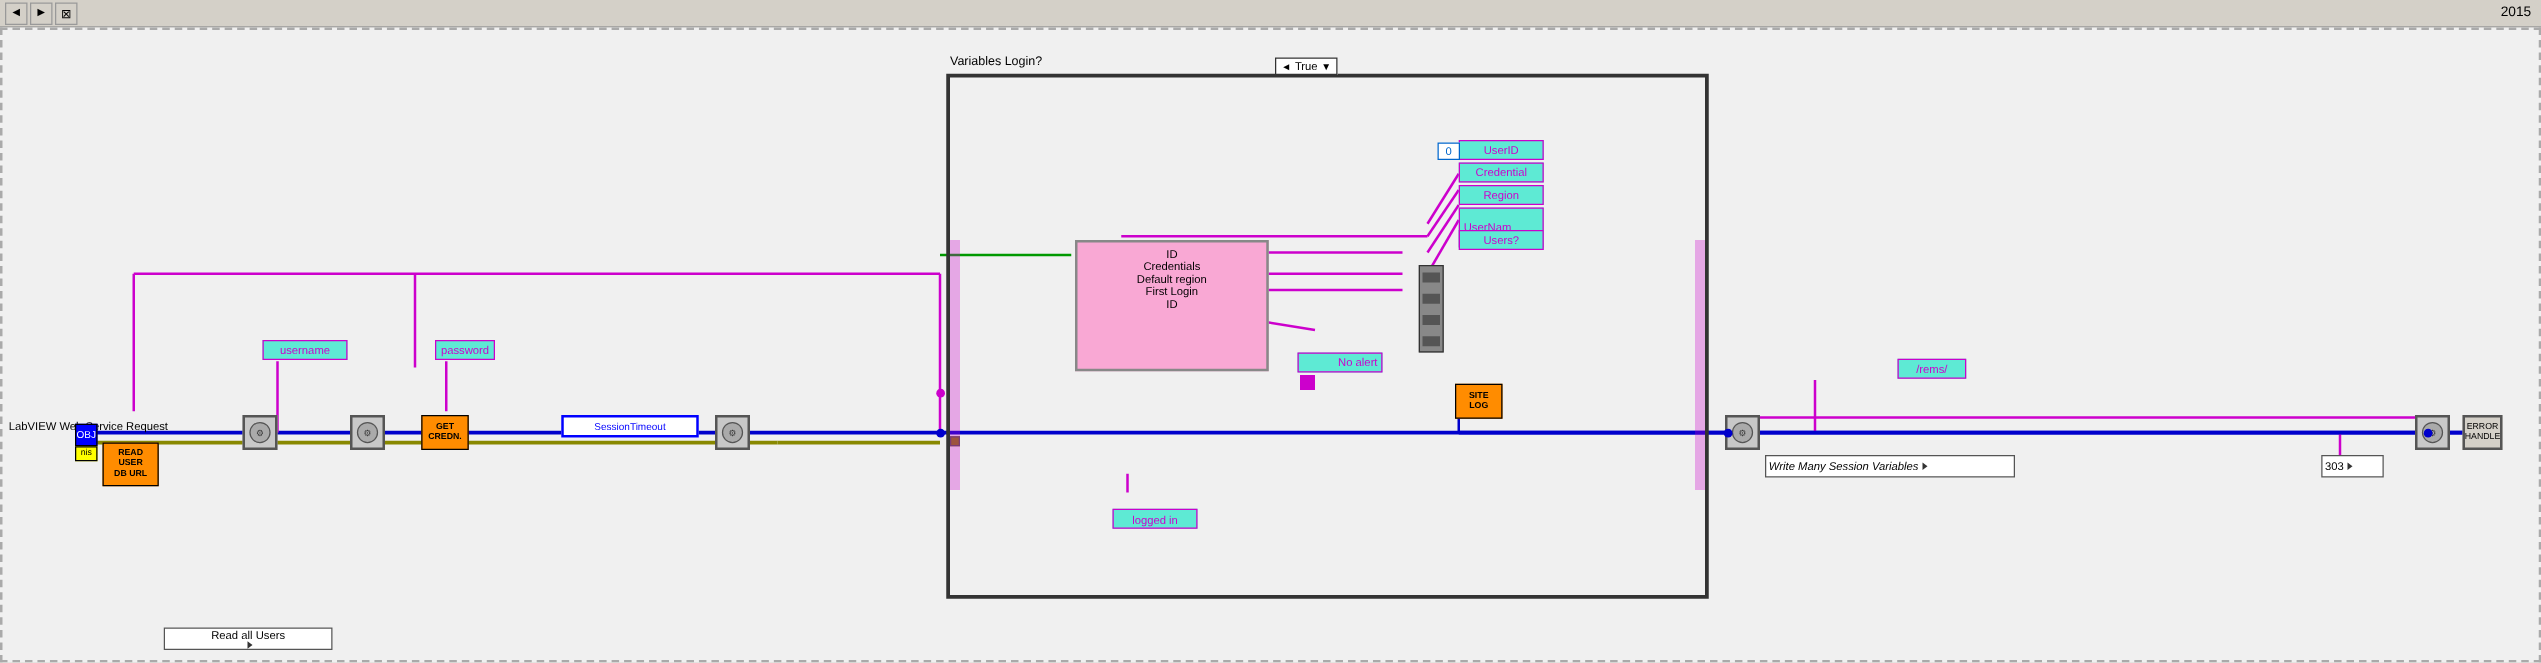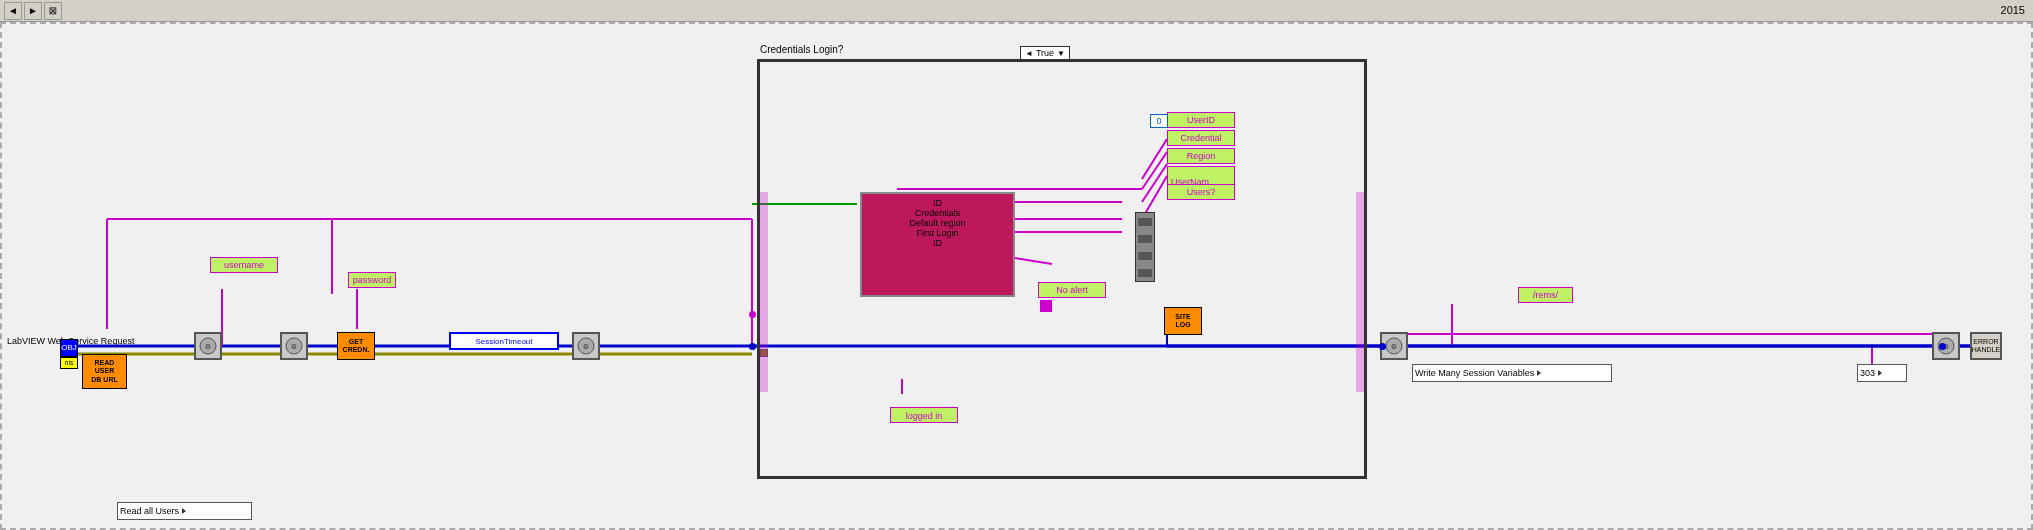--- a/index.html
+++ b/index.html
@@ -82,36 +82,36 @@
       background: #ff8c00;
       border: 1px solid #000;
       color: #000;
       font-size: 8px;
       font-weight: bold;
     }
 
     .label-box {
       position: absolute;
       border: 1px solid #cc00cc;
-      background: #bef264;
+      background: #5eead4;
       color: #cc00cc;
       font-size: 9px;
       padding: 1px 3px;
       white-space: nowrap;
     }
 
     .label-box-blue {
       border: 2px solid #0000ff;
       background: white;
       color: #0000ff;
     }
 
     .cluster-box {
       position: absolute;
-      background: #be185d;
+      background: #f9a8d4;
       border: 2px solid #888;
       padding: 4px;
     }
 
     .cluster-label {
       font-size: 9px;
       color: #000;
       text-align: center;
     }
 
@@ -265,26 +265,26 @@
   <div class="node node-blue" style="left:58px; top:315px; width:18px; height:18px; font-size:8px;">OBJ</div>
 
   <div class="node node-yellow" style="left:58px; top:333px; width:18px; height:12px; font-size:7px;">nis</div>
 
   <div class="node node-orange" style="left:80px; top:330px; width:45px; height:35px; font-size:7px; text-align:center;">
     <span style="white-space:pre;">READ
 USER
 DB URL</span>
   </div>
 
-  <div class="dropdown-box" style="left:115px; top:478px; width:135px; height:18px;">
+  <div class="dropdown-box" style="left:129px; top:478px; width:135px; height:18px;flex-direction:column;">
     <span>Read all Users</span>
     <span class="dropdown-arrow"></span>
   </div>
 
-  <div class="label-box" style="left:208px; top:233px; width:68px; height:16px; display:flex; align-items:center; justify-content:center;">
+  <div class="label-box" style="left:208px; top:248px; width:68px; height:16px; display:flex; align-items:center; justify-content:center;">
     <span>username</span>
   </div>
 
   <div class="label-box" style="left:346px; top:248px; width:48px; height:16px; display:flex; align-items:center; justify-content:center;">
     <span>password</span>
   </div>
 
   <div class="node node-orange" style="left:335px; top:308px; width:38px; height:28px; font-size:7px; text-align:center; white-space:pre;">GET
 CREDN.</div>
 
@@ -309,21 +309,21 @@
   <div class="subvi-icon" style="left:570px; top:308px;">
     <svg width="20" height="20">
         <circle cx="10" cy="10" r="8" fill="#aaa" stroke="#555" stroke-width="1"></circle>
         <text x="10" y="13" text-anchor="middle" font-size="7" fill="#333">⚙</text>
       </svg>
   </div>
 
   <div style="position:absolute; left:747px; top:319px; width:7px; height:7px; background:#0000cc; border-radius:50%;"></div>
 
   <div class="case-structure" style="left:755px; top:35px; width:610px; height:420px;">
-    <div class="case-title">Credentials Login?</div>
+    <div class="case-title">Variables Login?</div>
 
     <div style="position:absolute; top:-16px; left:260px; background:white; border:1px solid #333; font-size:9px; padding:1px 4px; display:flex; align-items:center; gap:3px;">
       <span style="font-size:8px;">◄</span>
       <span>True</span>
       <span style="font-size:8px;">▼</span>
     </div>
 
     <div class="cluster-box" style="left:100px; top:130px; width:155px; height:105px;">
       <div class="cluster-label">ID</div>
       <div class="cluster-label">Credentials</div>
@@ -332,21 +332,21 @@
       <div class="cluster-label">ID</div>
     </div>
 
     <div style="position:absolute; left:375px; top:150px; width:20px; height:70px; background:#888; border:1px solid #333; display:flex; flex-direction:column; justify-content:space-around; align-items:center;">
       <div style="width:14px;height:8px;background:#555;"></div>
       <div style="width:14px;height:8px;background:#555;"></div>
       <div style="width:14px;height:8px;background:#555;"></div>
       <div style="width:14px;height:8px;background:#555;"></div>
     </div>
 
-    <div class="label-box" style="left:278px; top:220px; width:68px; height:16px; display:flex; align-items:center; justify-content:center;">
+    <div class="label-box" style="left:278px; top:220px; width:68px; height:16px; display:flex; align-items:center; justify-content:flex-end;">
       <span>No alert</span>
     </div>
 
     <div class="label-box" style="left:130px; top:345px; width:68px; height:16px; display:flex; align-items:flex-end; justify-content:center;">
       <span>logged in</span>
     </div>
 
     <div class="small-rect" style="left:280px; top:238px; width:12px; height:12px;"></div>
 
     <div style="position:absolute; left:0px; top:287px; width:8px; height:8px; background:#887700; border:1px solid #555;"></div>
@@ -377,21 +377,21 @@
   <div class="node node-orange" style="left:1162px; top:283px; width:38px; height:28px; font-size:7px; text-align:center; white-space:pre;">SITE
 LOG</div>
 
   <div class="subvi-icon" style="left:1378px; top:308px;">
     <svg width="20" height="20">
         <circle cx="10" cy="10" r="8" fill="#aaa" stroke="#555" stroke-width="1"></circle>
         <text x="10" y="13" text-anchor="middle" font-size="7" fill="#333">⚙</text>
       </svg>
   </div>
 
-  <div class="dropdown-box" style="left:1410px; top:340px; width:200px; height:18px;">
+  <div class="dropdown-box" style="left:1410px; top:340px; width:200px; height:18px;font-style:italic;">
     <span>Write Many Session Variables</span>
     <span class="dropdown-arrow"></span>
   </div>
 
   <div class="label-box" style="left:1516px; top:263px; width:55px; height:16px; display:flex; align-items:center; justify-content:center;">
     <span>/rems/</span>
   </div>
 
   <div class="subvi-icon" style="left:1930px; top:308px;">
     <svg width="20" height="20">

